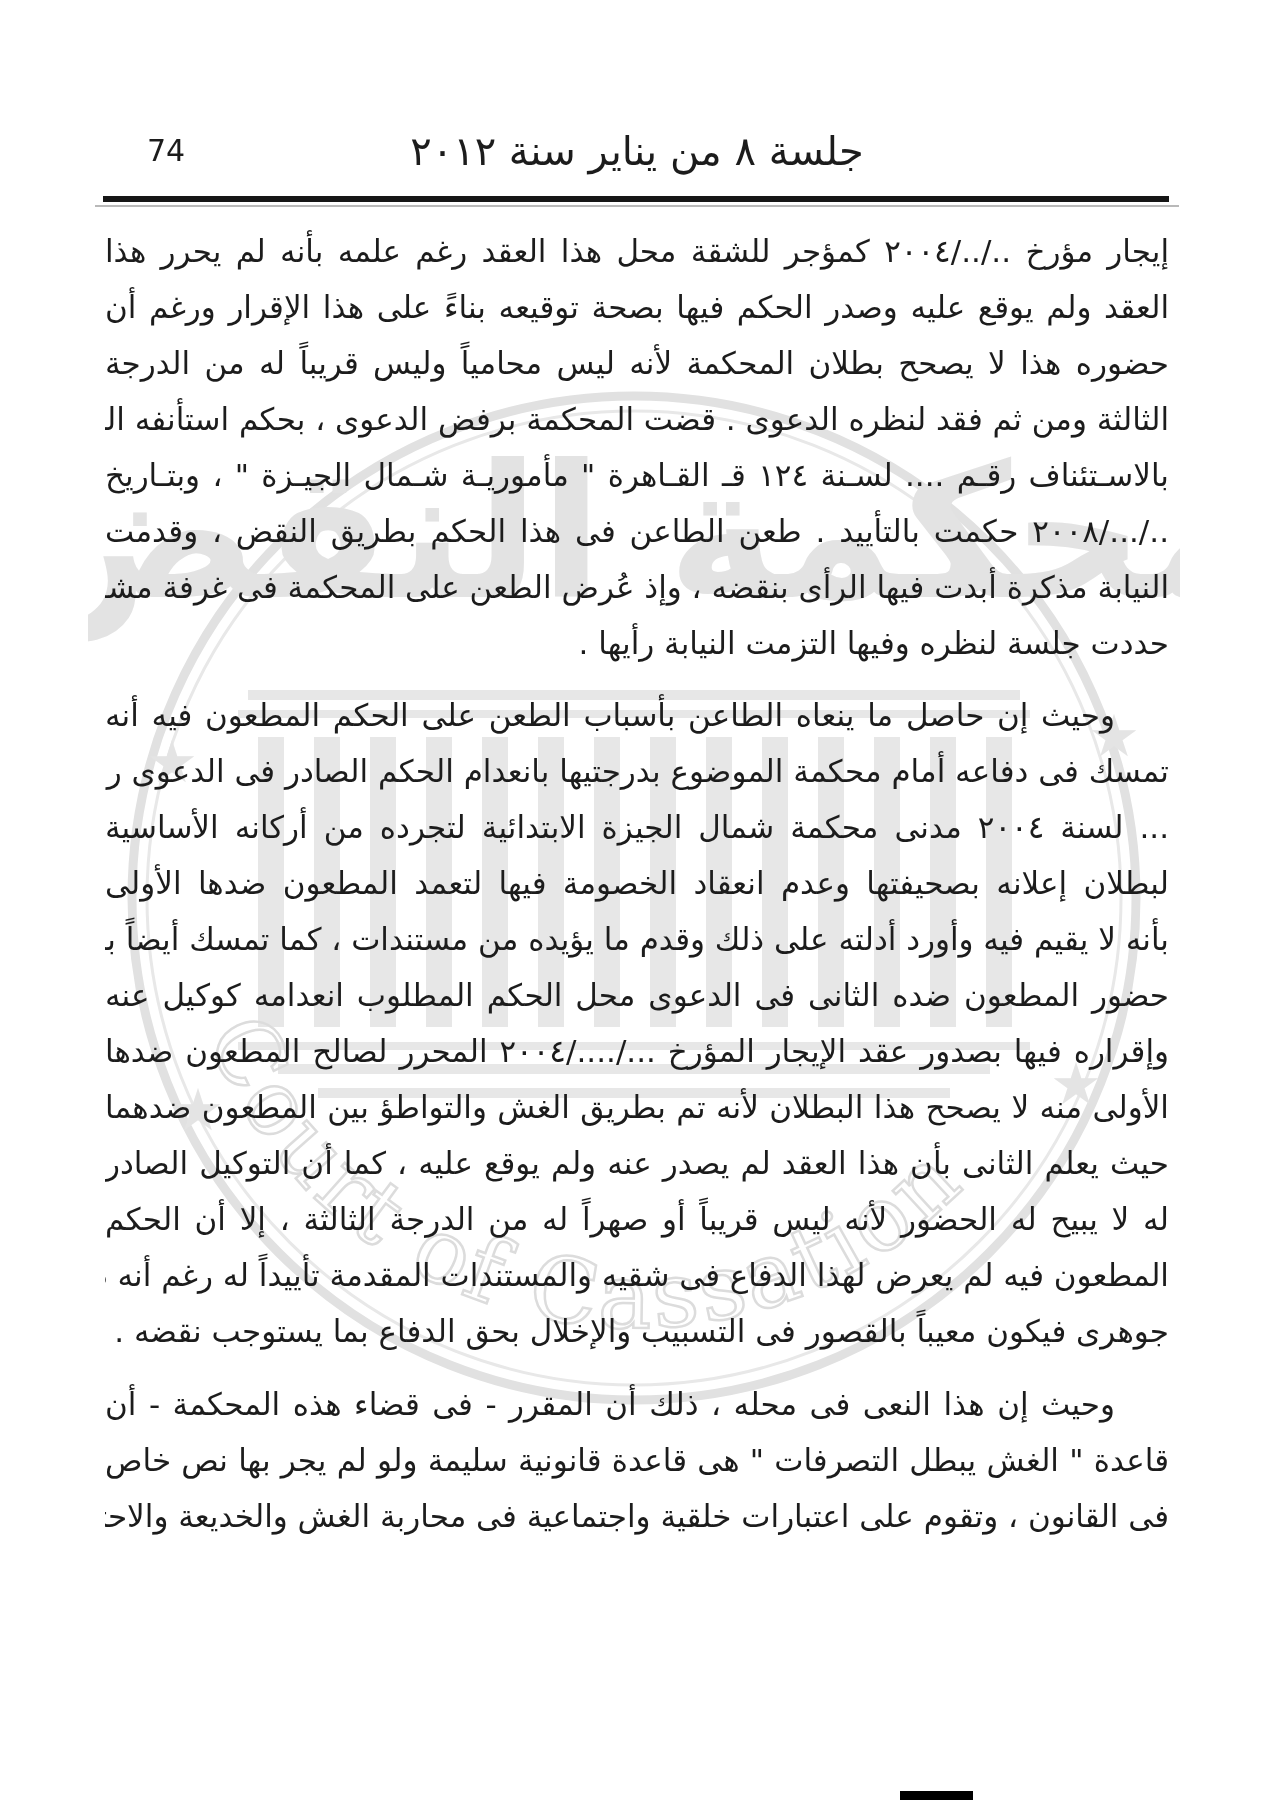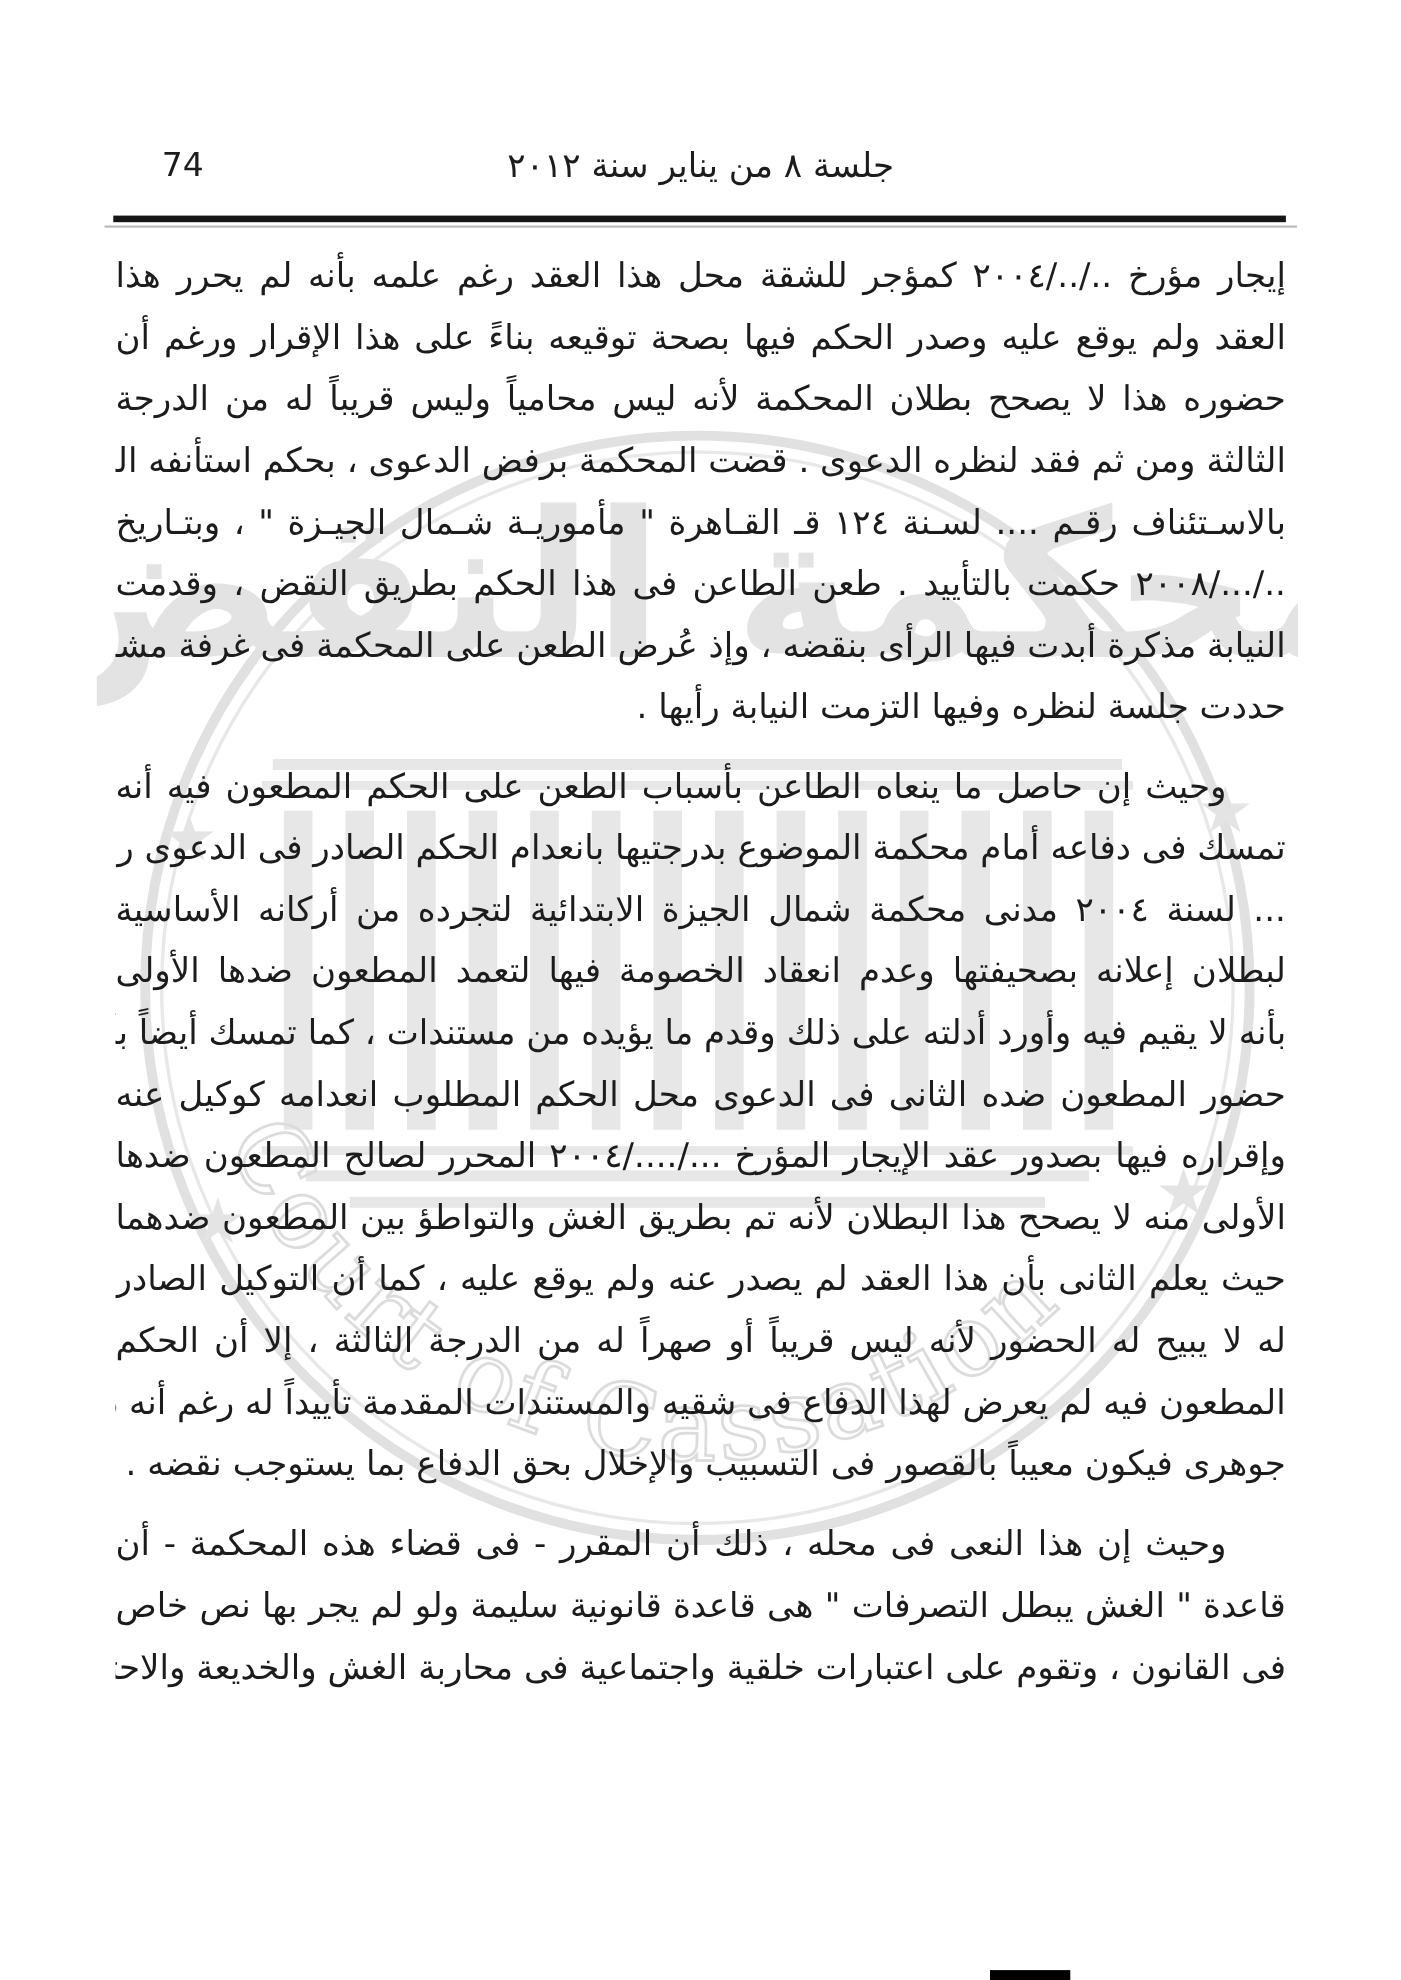--- a/index.html
+++ b/index.html
@@ -30,21 +30,21 @@
     left: 105px;
     right: 105px;
     height: 50px;
     direction: rtl;
     z-index: 2;
   }
   .header-title {
     position: absolute;
     left: 0; right: 0;
     text-align: center;
-    font-size: 31px;
+    font-size: 40px;
     line-height: 50px;
   }
   .page-number {
     position: absolute;
     left: 42px;
     top: 0;
     font-size: 30px;
     line-height: 50px;
   }
   .header-rule {

